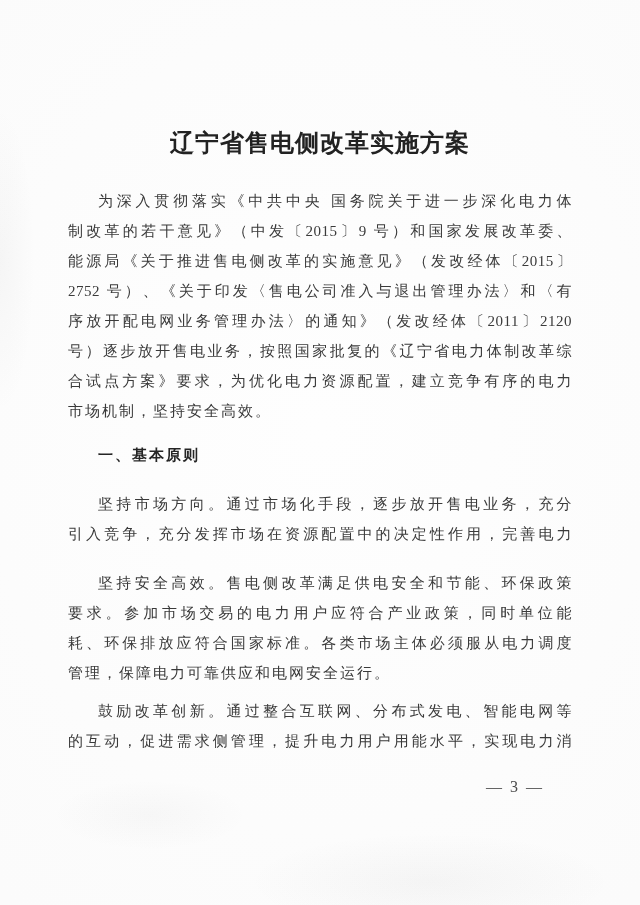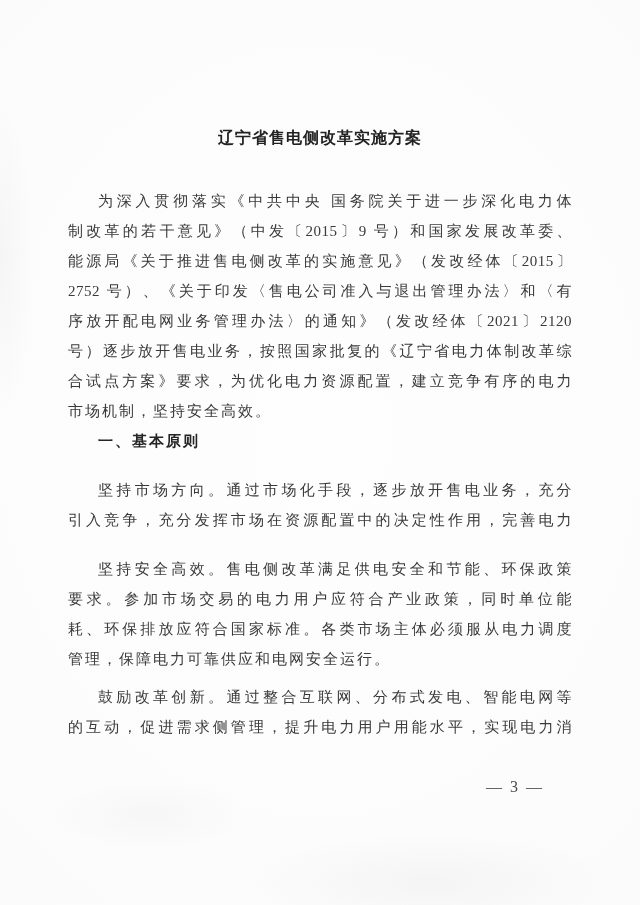--- a/index.html
+++ b/index.html
@@ -20,21 +20,21 @@
       radial-gradient(ellipse 140px 50px at 150px 815px, rgba(80,80,80,0.03), transparent 70%),
       radial-gradient(ellipse 500px 600px at 320px 430px, #fefefe, #fbfbfb),
       #fcfcfc;
   }
   .doc-title {
     position: absolute;
     top: 110px;
     left: 0;
     width: 640px;
     text-align: center;
-    font-size: 16px;
+    font-size: 24px;
     line-height: 34px;
     font-weight: 700;
     letter-spacing: 1px;
     color: #222222;
   }
   .body-text {
     position: absolute;
     top: 186px;
     left: 68px;
     width: 504px;
@@ -52,20 +52,21 @@
     text-align: justify;
     text-align-last: justify;
     text-justify: inter-character;
   }
   .indent { text-indent: 2em; }
   .last {
     text-align: left;
     letter-spacing: 2px;
   }
   .section-heading {
+    margin-top: 14px;
     font-weight: 700;
     color: #252525;
     letter-spacing: 2px;
     font-family: "Liberation Sans", sans-serif;
   }
   .mt3 { margin-top: 19px; }
   .mt4 { margin-top: 8px; }
   .page-footer {
     position: absolute;
     top: 776px;
@@ -85,21 +86,21 @@
 
   <h1 class="doc-title">辽宁省售电侧改革实施方案</h1>
 
   <div class="body-text">
 
     <div class="para">
       <div class="line j indent">为深入贯彻落实《中共中央 国务院关于进一步深化电力体</div>
       <div class="line j">制改革的若干意见》（中发〔2015〕9 号）和国家发展改革委、</div>
       <div class="line j">能源局《关于推进售电侧改革的实施意见》（发改经体〔2015〕</div>
       <div class="line j">2752 号）、《关于印发〈售电公司准入与退出管理办法〉和〈有</div>
-      <div class="line j">序放开配电网业务管理办法〉的通知》（发改经体〔2021〕2120</div>
+      <div class="line j">序放开配电网业务管理办法〉的通知》（发改经体〔2011〕2120</div>
       <div class="line j">号）逐步放开售电业务，按照国家批复的《辽宁省电力体制改革综</div>
       <div class="line j">合试点方案》要求，为优化电力资源配置，建立竞争有序的电力</div>
       <div class="line last">市场机制，坚持安全高效。</div>
     </div>
 
     <div class="line indent section-heading">一、基本原则</div>
 
     <div class="para mt3">
       <div class="line j indent">坚持市场方向。通过市场化手段，逐步放开售电业务，充分</div>
       <div class="line j">引入竞争，充分发挥市场在资源配置中的决定性作用，完善电力</div>

